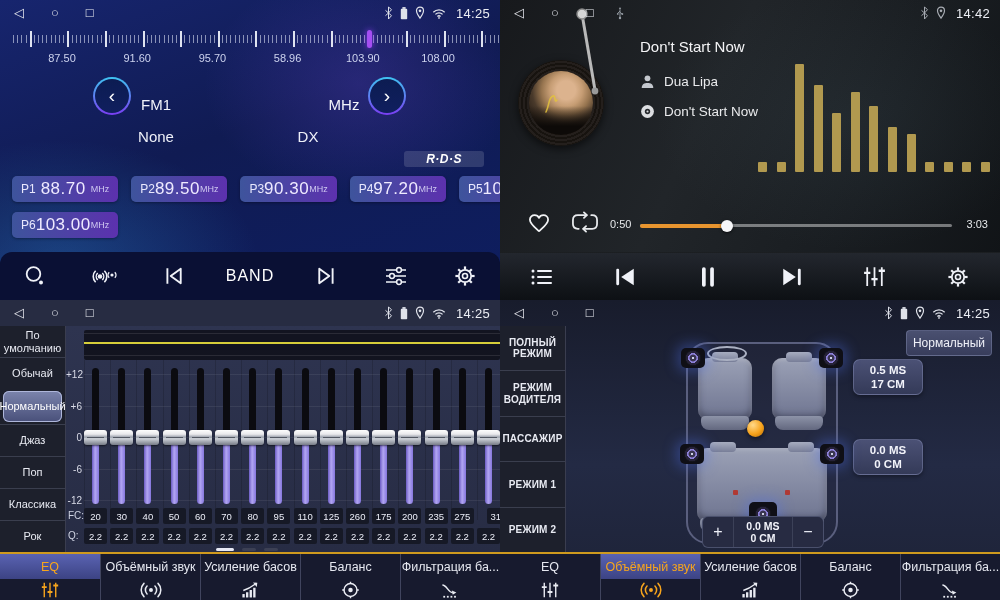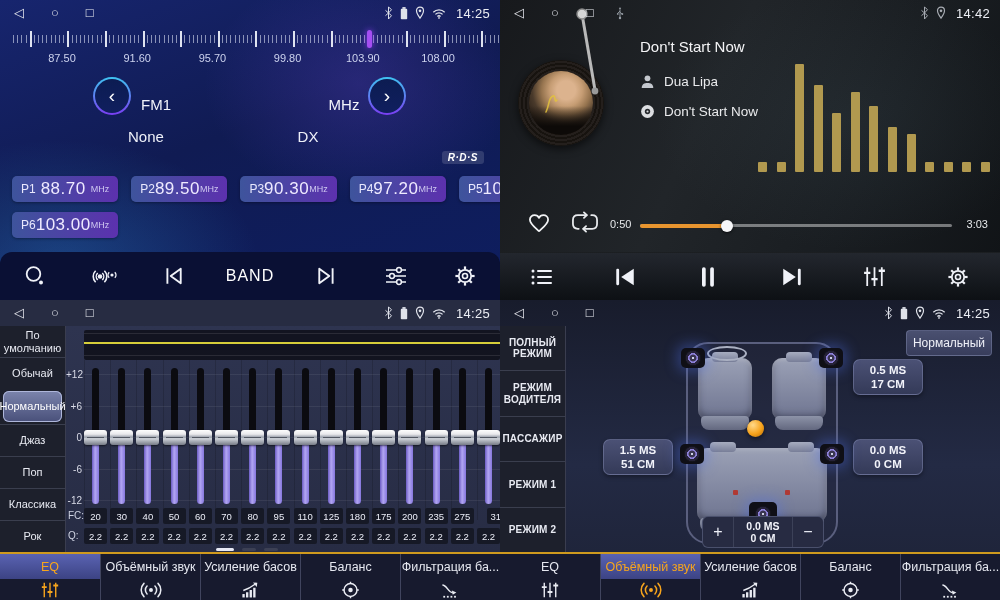--- a/index.html
+++ b/index.html
@@ -38,22 +38,22 @@
   .ruler-labels{position:absolute;left:6px;top:52px;width:488px;height:14px}
   .ruler-labels span{position:absolute;width:60px;text-align:center;font-size:11px;color:#cdd3ee}
   .round-btn{position:absolute;width:38px;height:38px;border-radius:50%;border:2px solid transparent;
     background:linear-gradient(180deg,#0c1c52,#101f5e) padding-box,linear-gradient(180deg,#3fc4f2,#7a3df2) border-box;
     display:flex;align-items:center;justify-content:center;color:#fff;font-size:19px;cursor:pointer}
   .fm-band{position:absolute;left:128px;top:96px;width:56px;text-align:center;font-size:15px;color:#f2f3fa}
   .freq-big{position:absolute;left:180px;top:74px;width:140px;text-align:center;font-size:35px;font-weight:700;
     letter-spacing:1px;color:#fff}
   .freq-unit{position:absolute;left:318px;top:96px;width:52px;text-align:center;font-size:15px;color:#f2f3fa}
   .radio-sub{position:absolute;top:128px;font-size:15px;color:#eef0f8}
-  .rds-badge{position:absolute;right:16px;top:151px;padding:1px 6px;border-radius:3px;
-    background:rgba(255,255,255,.14);color:#fff;font-size:10px;font-weight:700;font-style:italic;letter-spacing:.5px}
+  .rds-badge{position:absolute;right:16px;top:151px;padding:1px 22px;border-radius:3px;
+    background:rgba(255,255,255,.14);color:#fff;font-size:12px;font-weight:700;font-style:italic;letter-spacing:.5px}
   .preset-grid{position:absolute;left:12px;right:12px;top:176px;display:grid;
     grid-template-columns:repeat(5,1fr);gap:10px 13px}
   .preset{height:26px;border-radius:5px;display:flex;align-items:center;padding:0 9px;cursor:pointer;
     background:linear-gradient(90deg,#3e549c,#5c31ae);box-shadow:0 1px 3px rgba(0,0,0,.35)}
   .preset .p-lab{font-size:12px;color:#e9e8fd}
   .preset .p-freq{flex:1;text-align:center;font-size:17px;color:#efeaff;letter-spacing:.5px}
   .preset .p-unit{font-size:9px;color:#cfc8f0}
   .toolbar{position:absolute;left:0;right:0;bottom:0;height:48px;display:flex;align-items:center;
     justify-content:space-around;color:#f0f2f8;z-index:8}
   #q-radio .toolbar{background:#0a1034;border-radius:12px 12px 0 0}
@@ -323,31 +323,31 @@
         <div class="tick " style="left:479.3px"></div>
         <div class="tick " style="left:483.5px"></div>
         <div class="tick " style="left:487.7px"></div>
         <div class="tick " style="left:491.9px"></div>
         <div class="ruler-ind" style="left:361px;background:#a44ef2"></div>
       </div>
     <div class="ruler-labels">
         <span style="left:26px">87.50</span>
         <span style="left:101.2px">91.60</span>
         <span style="left:176.4px">95.70</span>
-        <span style="left:251.60000000000002px">99.80</span>
+        <span style="left:251.60000000000002px">58.96</span>
         <span style="left:326.8px">103.90</span>
         <span style="left:402px">108.00</span>
       </div>
 
     <div class="round-btn" style="left:93px;top:77px">‹</div>
     <div class="fm-band">FM1</div>
     <div class="freq-unit">MHz</div>
     <div class="round-btn" style="left:368px;top:77px">›</div>
 
-    <div class="radio-sub" style="left:128px;width:56px;">None</div>
+    <div class="radio-sub" style="left:128px;width:56px;text-align:center">None</div>
     <div class="radio-sub" style="left:280px;width:56px;text-align:center">DX</div>
     <div class="rds-badge">R·D·S</div>
 
     <div class="preset-grid">
         <div class="preset">
        <span class="p-lab">P1</span>
        <span class="p-freq">88.70</span>
        <span class="p-unit">MHz</span>
         </div>
         <div class="preset">
@@ -749,21 +749,21 @@
             <span class="eq-chip" style="left:18.0px">20</span>
             <span class="eq-chip" style="left:44.2px">30</span>
             <span class="eq-chip" style="left:70.4px">40</span>
             <span class="eq-chip" style="left:96.6px">50</span>
             <span class="eq-chip" style="left:122.8px">60</span>
             <span class="eq-chip" style="left:149.0px">70</span>
             <span class="eq-chip" style="left:175.2px">80</span>
             <span class="eq-chip" style="left:201.4px">95</span>
             <span class="eq-chip" style="left:227.6px">110</span>
             <span class="eq-chip" style="left:253.8px">125</span>
-            <span class="eq-chip" style="left:280.0px">180</span>
+            <span class="eq-chip" style="left:280.0px">260</span>
             <span class="eq-chip" style="left:306.2px">175</span>
             <span class="eq-chip" style="left:332.4px">200</span>
             <span class="eq-chip" style="left:358.6px">235</span>
             <span class="eq-chip" style="left:384.8px">275</span>
             <span class="eq-chip" style="left:421px">315</span>
           </div>
           <div class="eq-row" style="top:202px">
             <span class="rlab">Q:</span>
             <span class="eq-chip" style="left:18.0px">2.2</span>
             <span class="eq-chip" style="left:44.2px">2.2</span>
@@ -904,24 +904,20 @@
           <span>РЕЖИМ 2</span>
         </div>
       </div>
 
     <div class="profile-btn">Нормальный</div>
 
     <div class="delay-btn" style="left:353px;top:59px">
       <span>0.5 MS</span>
       <span>17 CM</span>
     </div>
-    <div class="delay-btn" style="left:103px;top:139px">
-      <span>1.5 MS</span>
-      <span>51 CM</span>
-    </div>
     <div class="delay-btn" style="left:353px;top:139px">
       <span>0.0 MS</span>
       <span>0 CM</span>
     </div>
 
     <div class="car-panel">
       <div class="seat" style="left:10px;top:14px;width:54px;height:62px">
         <div class="headrest"></div>
           <div class="wheel"></div>
           <div class="cushion"></div>

